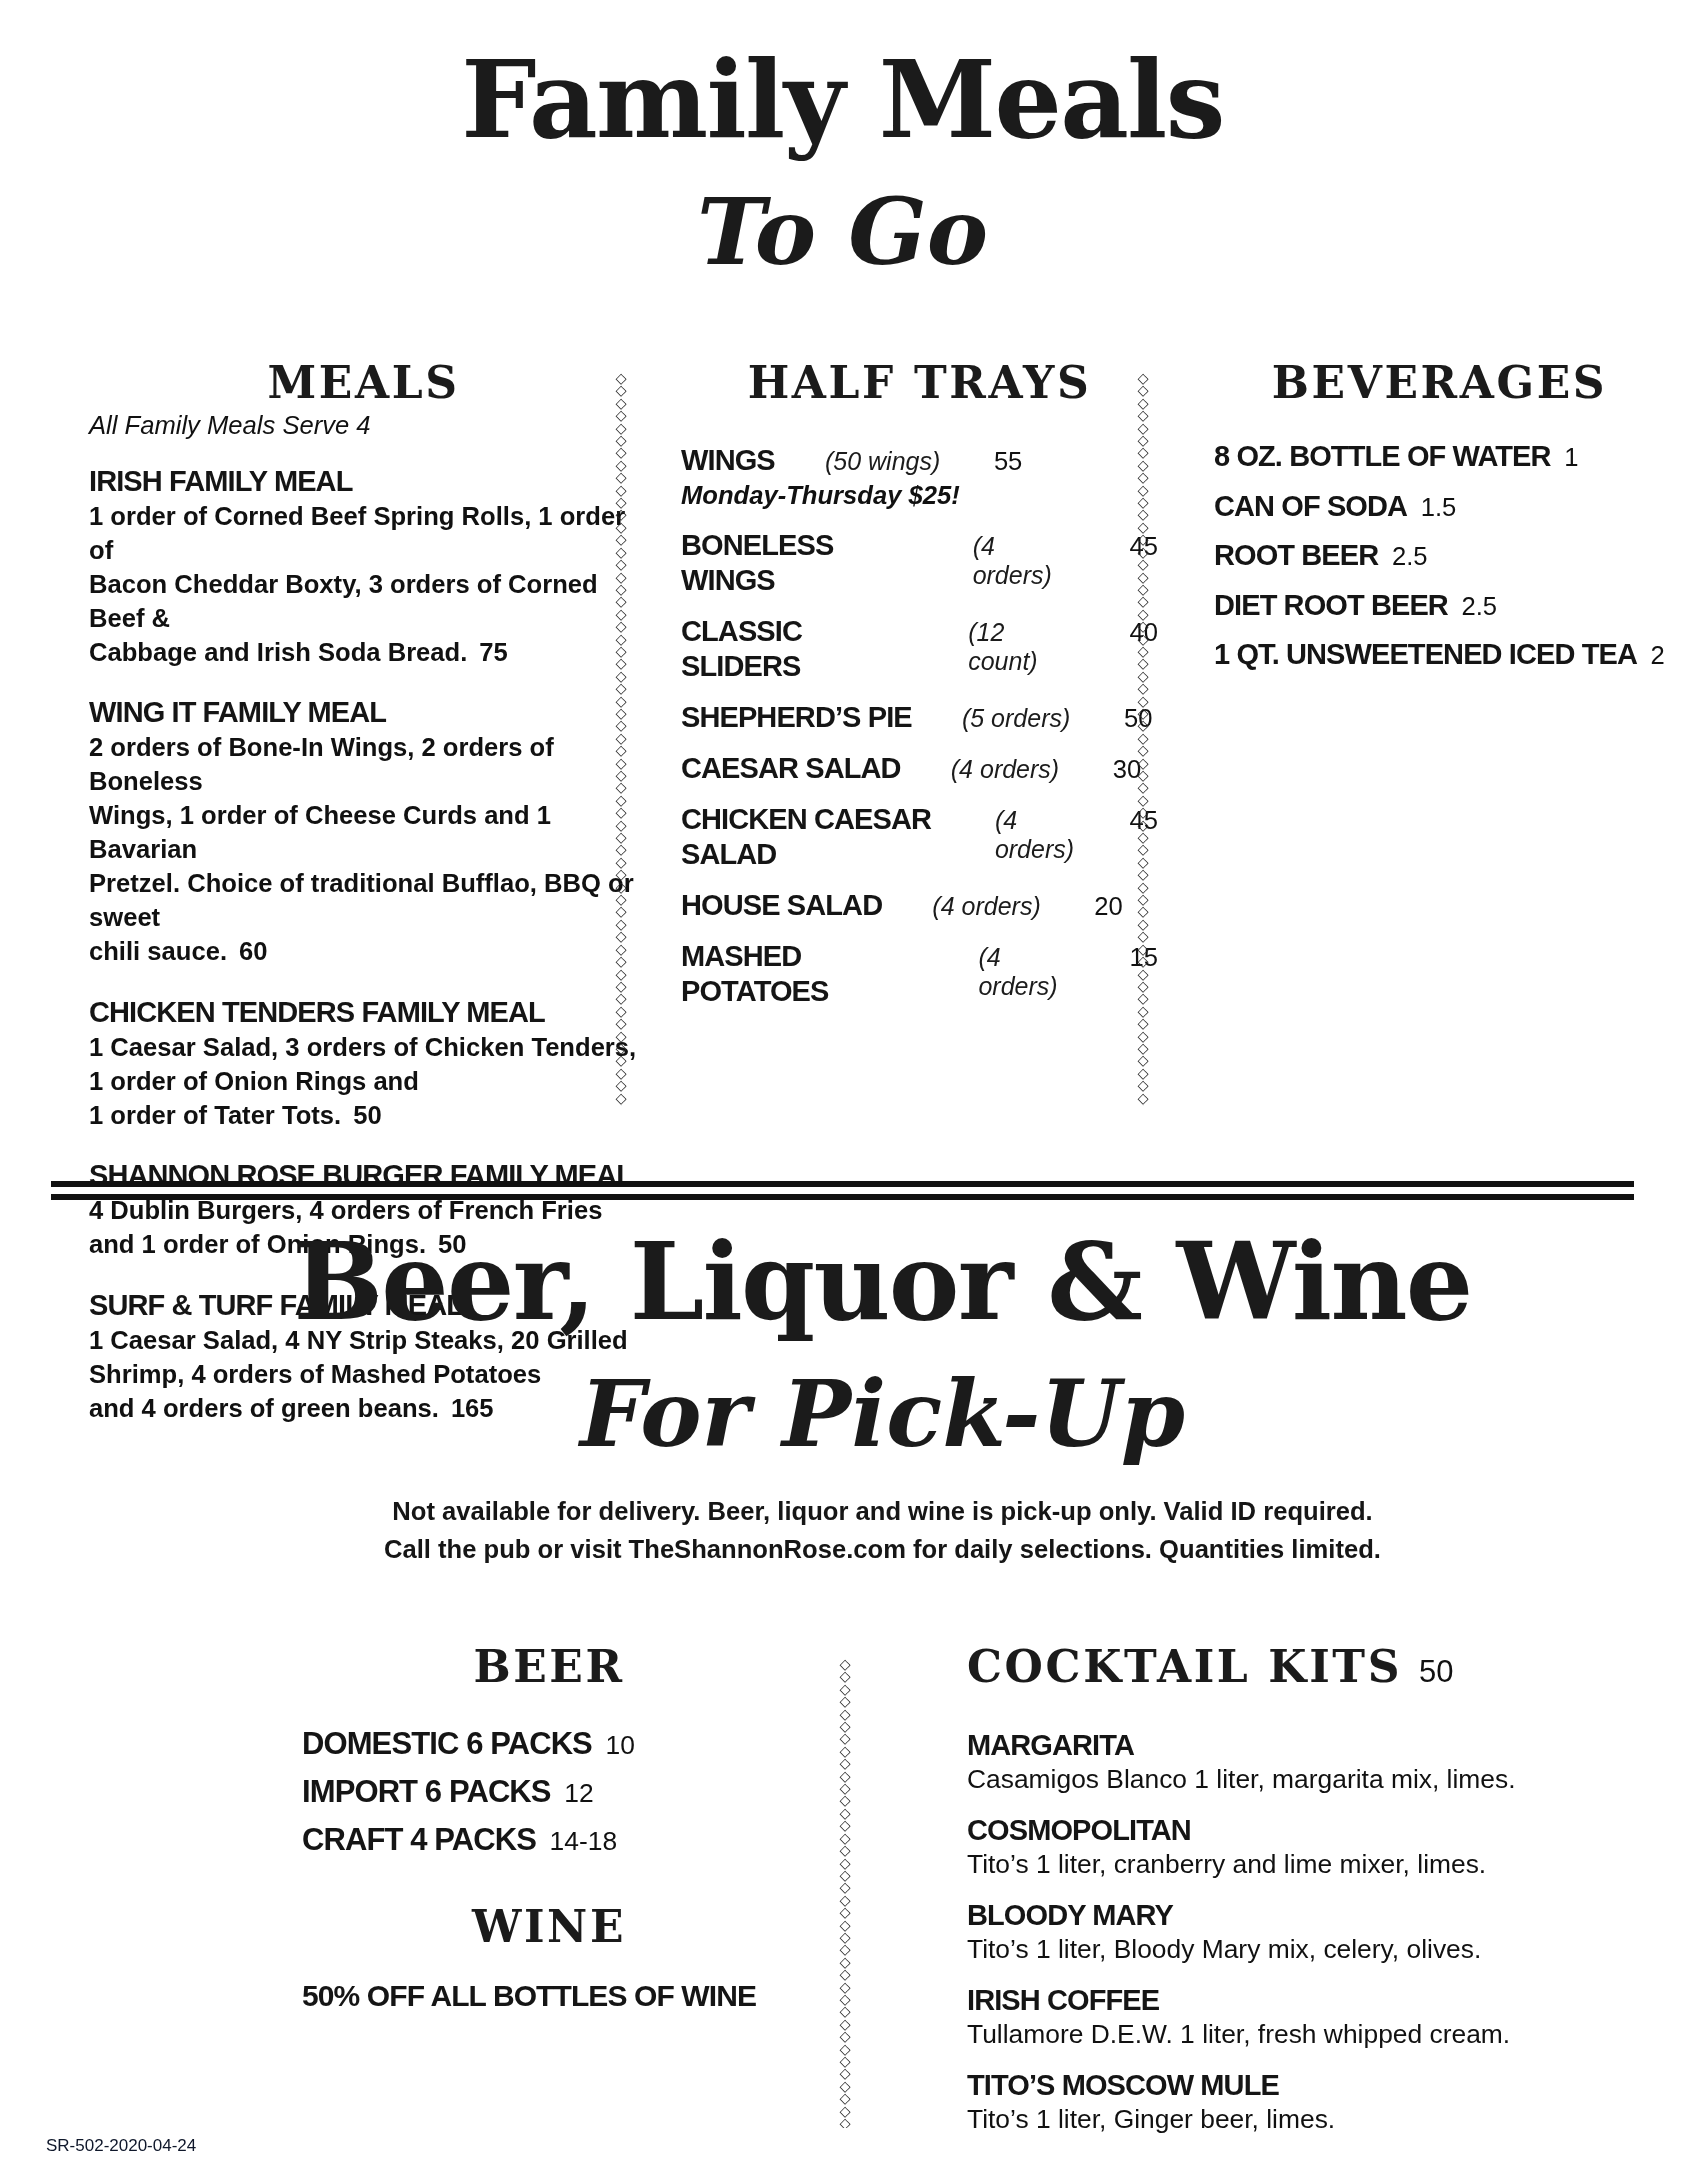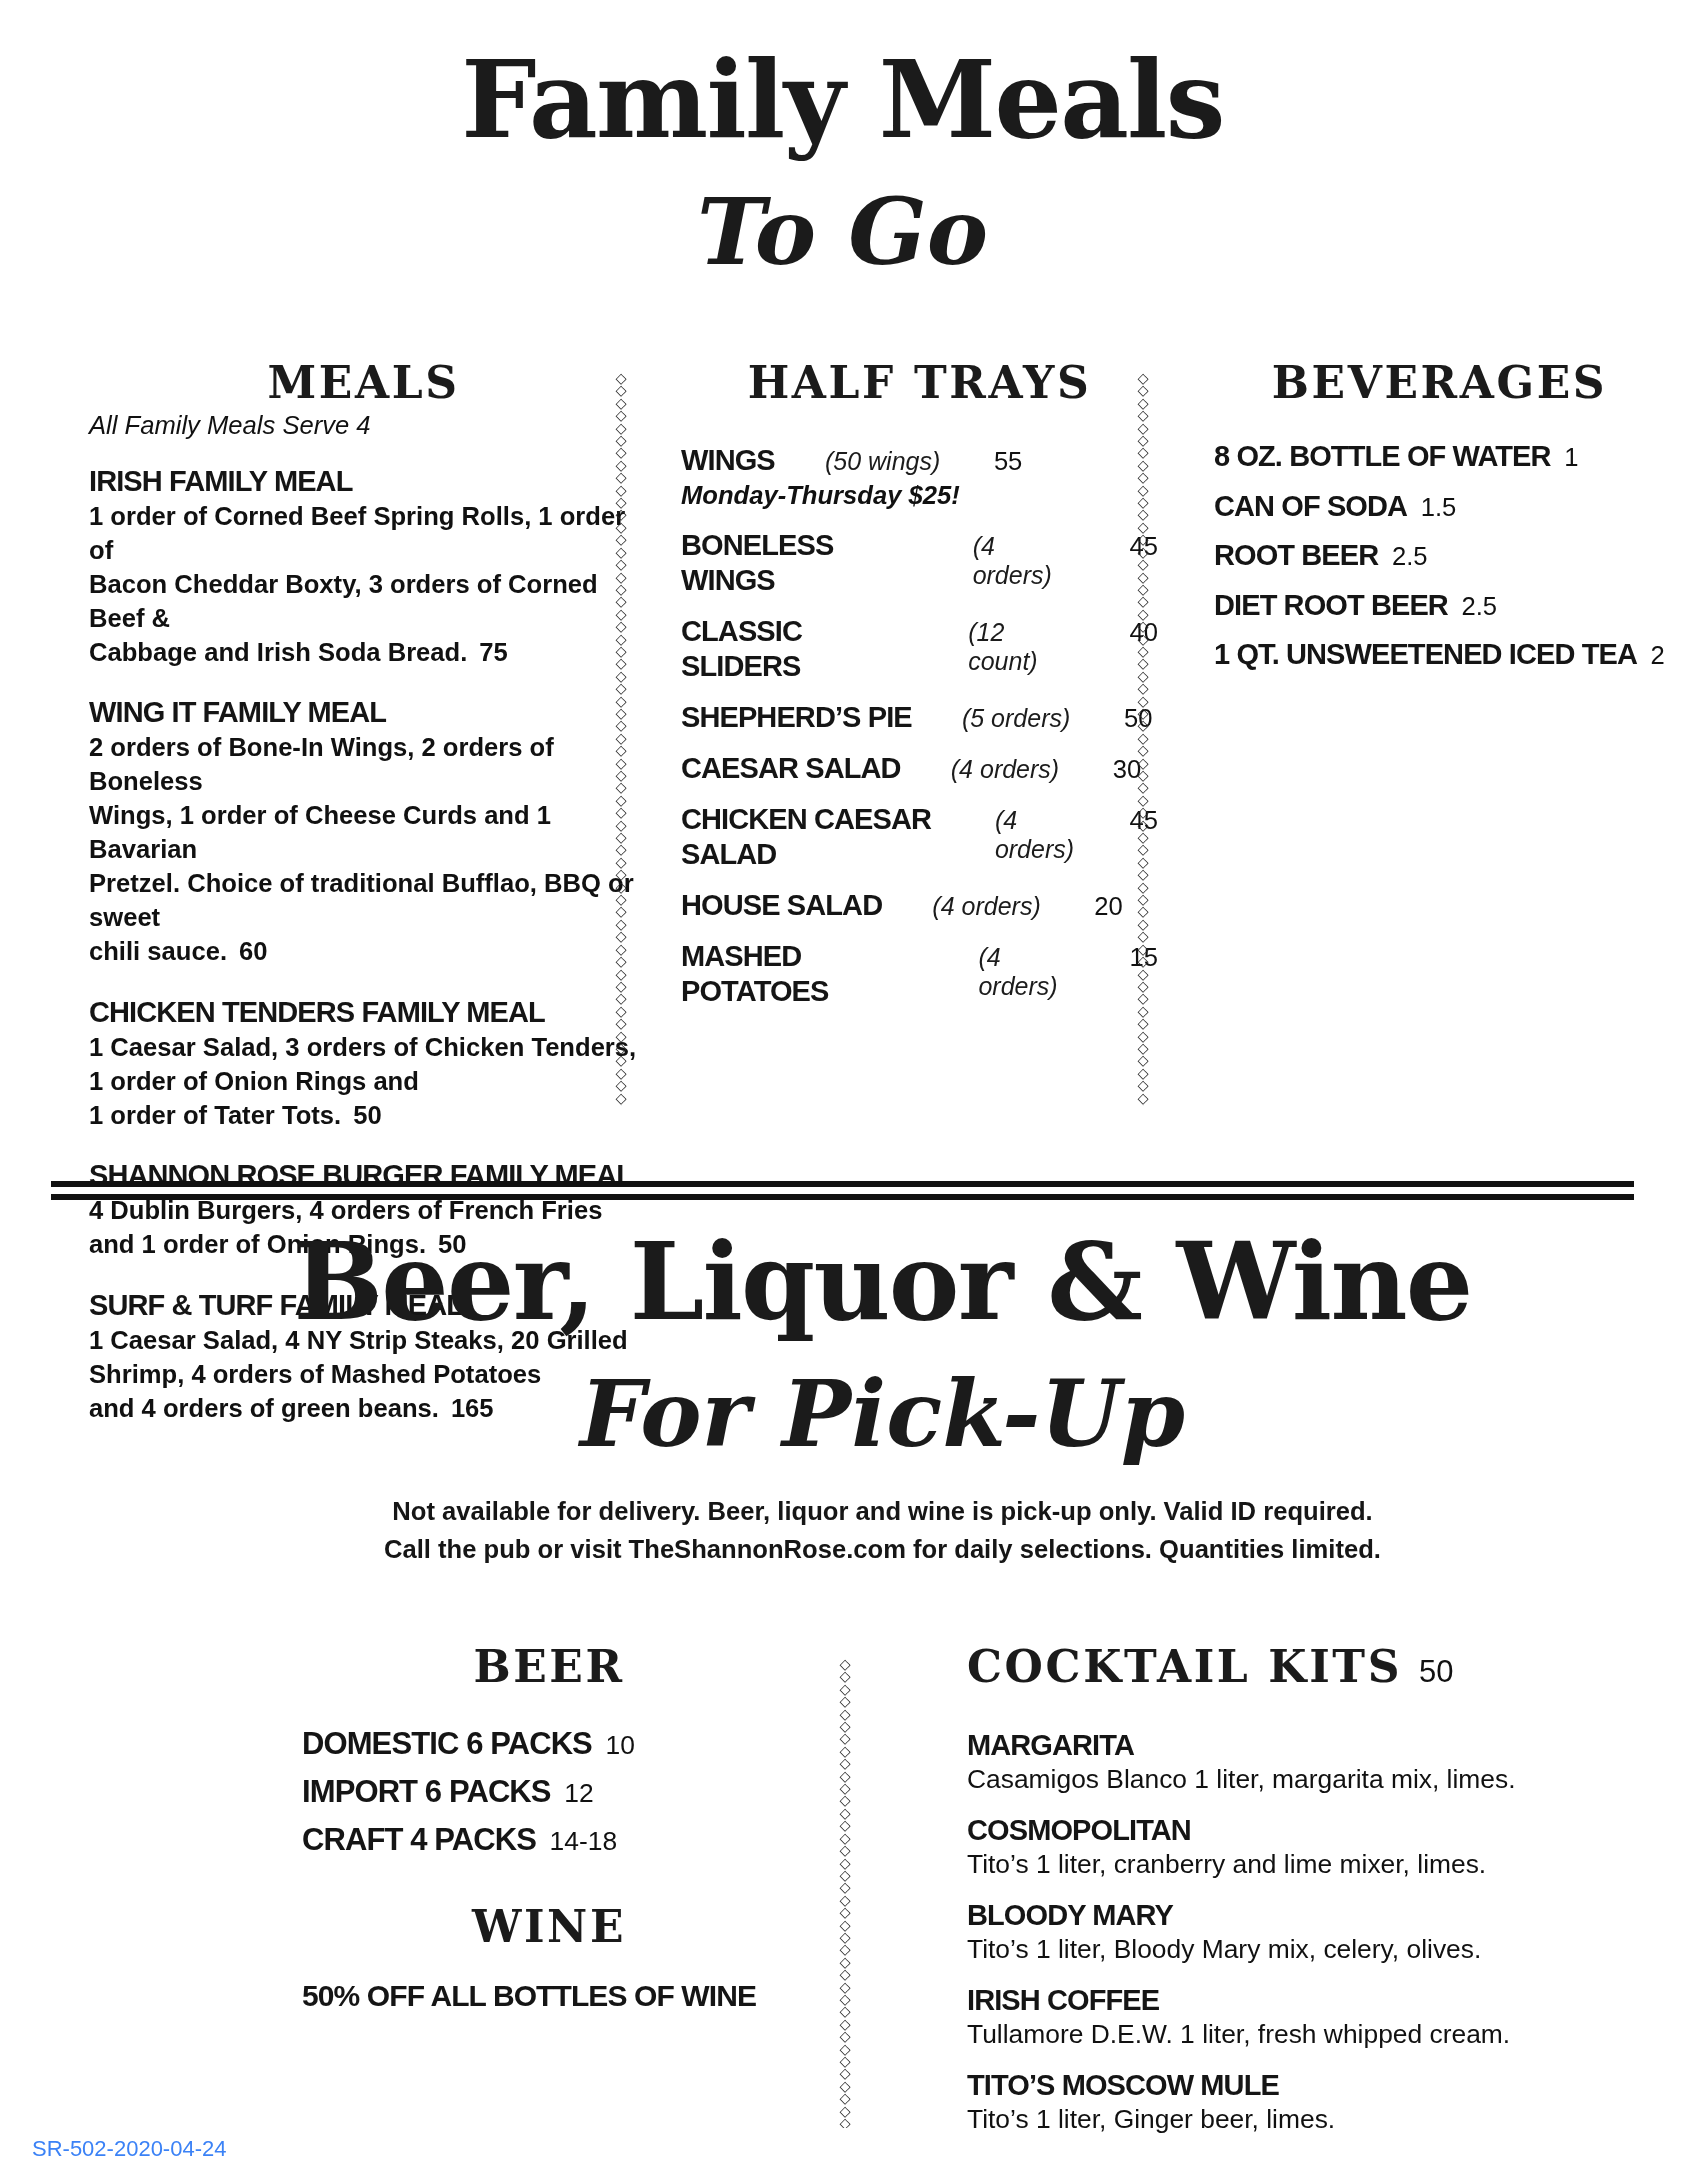--- a/index.html
+++ b/index.html
@@ -144,24 +144,24 @@
   
   .ck-head-row { display: flex; align-items: baseline; }
   .ck-price { font-size: 31px; margin-left: 17px; }
   .ck-items { margin-top: 36px; }
   .ck-item { margin-bottom: 17px; }
   .ck-item .item-name { font-size: 29px; line-height: 36px; }
   .ck-desc { font-size: 26.4px; line-height: 32px; }
 
   .footer-code {
     position: absolute;
-    left: 32px;
+    left: 46px;
     top: 2136px;
-    font-size: 22px;
-    color: #3b82f6;
+    font-size: 17px;
+    color: #0f172a;
   }
 </style>
 </head>
 <body>
 
 <div class="page">
 
   <div style="position:absolute; top:34px; left:0; width:100%;">
     <div class="slab big-title">Family Meals</div>
     <div class="script big-script">To Go</div>

